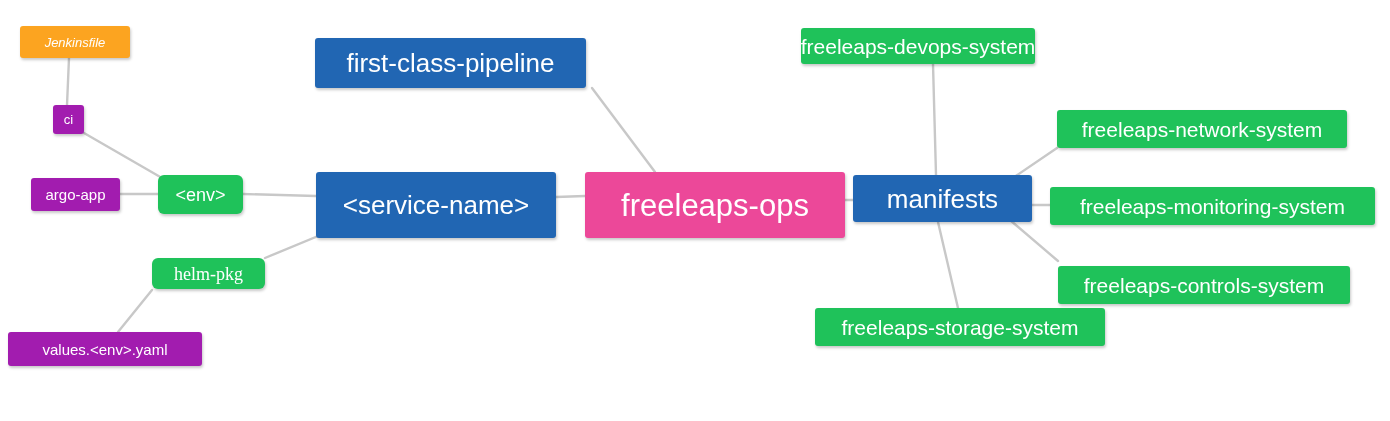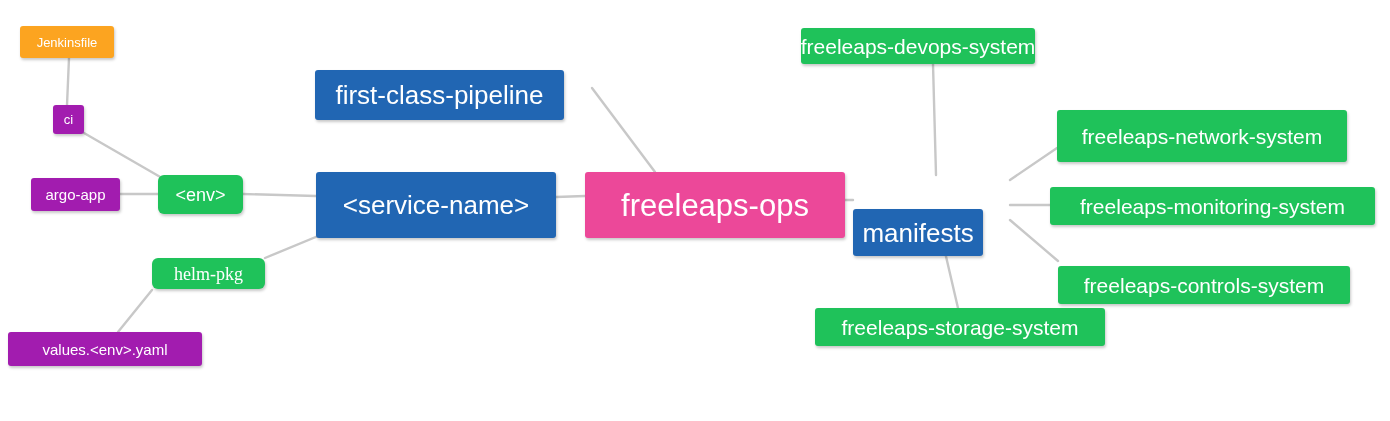--- a/index.html
+++ b/index.html
@@ -81,48 +81,48 @@
       <line x1="1010" y1="220" x2="1058" y2="261" stroke="#c8c8c8" stroke-width="2.4" stroke-linecap="round"></line>
       <line x1="938" y1="222" x2="958" y2="308" stroke="#c8c8c8" stroke-width="2.4" stroke-linecap="round"></line>
     </svg>
   <div id="node-layer">
       <div class="node c-dark s-root" style="left: 585px; top: 172px; width: 260px; height: 66px;">
         <span class="node-label">freeleaps-ops</span>
       </div>
       <div class="node c-blue s-l1" style="left: 316px; top: 172px; width: 240px; height: 66px;">
         <span class="node-label">&lt;service-name&gt;</span>
       </div>
-      <div class="node c-blue s-l1" style="left: 315px; top: 38px; width: 249px; height: 50px; margin-top: 32px;">
+      <div class="node c-blue s-l1" style="left: 315px; top: 38px; width: 271px; height: 50px;">
         <span class="node-label">first-class-pipeline</span>
       </div>
-      <div class="node c-blue s-l1" style="left: 853px; top: 175px; width: 130px; height: 47px; margin-top: 34px;">
+      <div class="node c-blue s-l1" style="left: 853px; top: 175px; width: 179px; height: 47px;">
         <span class="node-label">manifests</span>
       </div>
       <div class="node c-green s-l3" style="left: 158px; top: 175px; width: 85px; height: 39px;">
         <span class="node-label">&lt;env&gt;</span>
       </div>
       <div class="node c-green s-l3" style="left: 152px; top: 258px; width: 113px; height: 31px; font-family: Liberation Serif, serif;">
         <span class="node-label">helm-pkg</span>
       </div>
       <div class="node c-red s-l5" style="left: 53px; top: 105px; width: 31px; height: 29px;">
         <span class="node-label">ci</span>
       </div>
-      <div class="node c-orange s-l5" style="left: 20px; top: 26px; width: 94px; height: 32px;">
+      <div class="node c-orange s-l5" style="left: 20px; top: 26px; width: 110px; height: 32px; font-style: italic;">
         <span class="node-label">Jenkinsfile</span>
       </div>
       <div class="node c-red s-l4" style="left: 31px; top: 178px; width: 89px; height: 33px;">
         <span class="node-label">argo-app</span>
       </div>
       <div class="node c-red s-l4" style="left: 8px; top: 332px; width: 194px; height: 34px;">
         <span class="node-label">values.&lt;env&gt;.yaml</span>
       </div>
       <div class="node c-green s-l2" style="left: 801px; top: 28px; width: 234px; height: 36px;">
         <span class="node-label">freeleaps-devops-system</span>
       </div>
-      <div class="node c-green s-l2" style="left: 1057px; top: 110px; width: 290px; height: 52px;">
+      <div class="node c-green s-l2" style="left: 1057px; top: 110px; width: 290px; height: 38px;">
         <span class="node-label">freeleaps-network-system</span>
       </div>
       <div class="node c-green s-l2" style="left: 1050px; top: 187px; width: 325px; height: 38px;">
         <span class="node-label">freeleaps-monitoring-system</span>
       </div>
       <div class="node c-green s-l2" style="left: 1058px; top: 266px; width: 292px; height: 38px;">
         <span class="node-label">freeleaps-controls-system</span>
       </div>
       <div class="node c-green s-l2" style="left: 815px; top: 308px; width: 290px; height: 38px;">
         <span class="node-label">freeleaps-storage-system</span>

